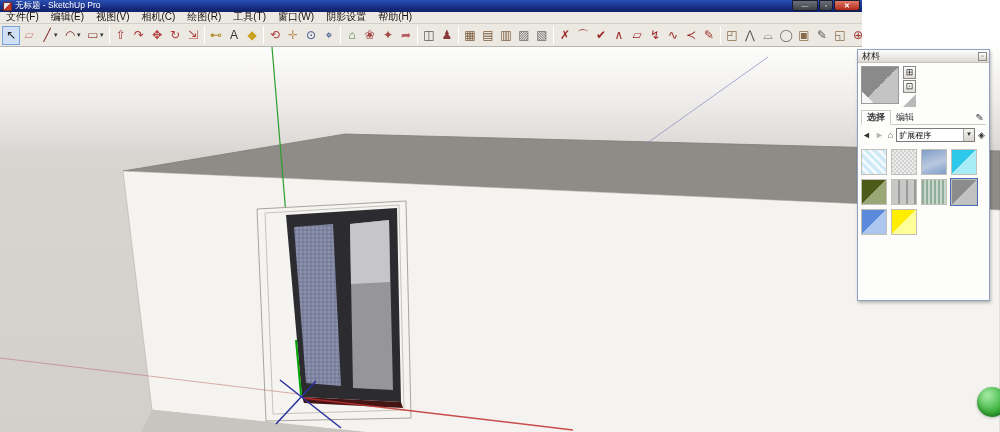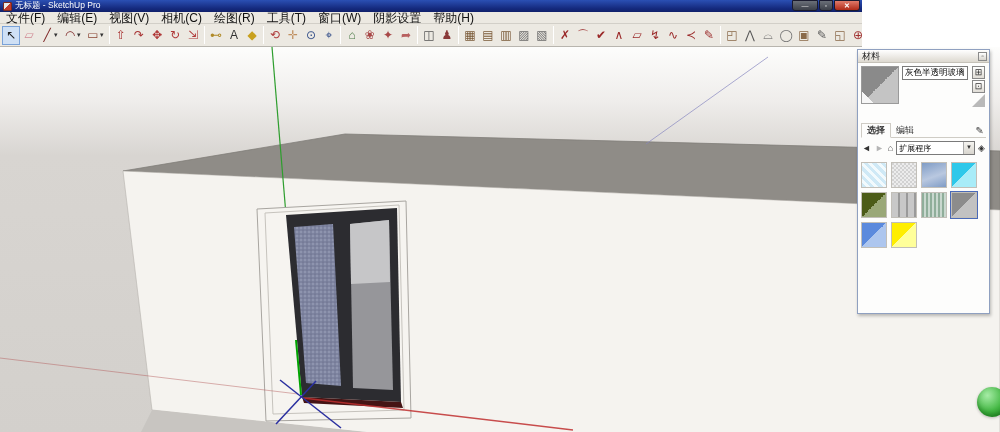--- a/index.html
+++ b/index.html
@@ -13,21 +13,21 @@
   .su-logo { width:9px; height:9px; margin-right:3px; border-radius:1px;
     background:linear-gradient(135deg,#e8e8e8 48%,#c23a2a 48%); border:1px solid #7a2a1e; }
   .win-controls { position:absolute; right:2px; top:0; display:flex; gap:1px; }
   .wbtn { height:11px; border:1px solid #1a1a2e; border-radius:0 0 3px 3px; color:#ddd;
     font-size:7px; line-height:9px; text-align:center; background:linear-gradient(#6a6f78,#3c4049); cursor:default; }
   .wbtn.min { width:26px; } .wbtn.max { width:14px; }
   .wbtn.close { width:26px; background:linear-gradient(#e07a6a,#b02a18); color:#fff; font-weight:bold; }
 
   
   .menubar { height:12px; background:#ece9e2; border-bottom:1px solid #d2cfc8;
-    display:flex; align-items:center; font-size:12px; color:#111; }
+    display:flex; align-items:flex-end; font-size:10px; color:#111; }
   .menu-item { padding:0 6px; line-height:12px; cursor:default; }
 
   
   .toolbar { height:23px; background:#ece9e2; border-bottom:1px solid #b8b5ae;
     display:flex; align-items:center; padding:0 2px; overflow:hidden; white-space:nowrap; }
   .tb-icon { display:inline-flex; align-items:center; justify-content:center;
     width:18px; height:19px; font-size:12px; border:1px solid transparent; cursor:default; flex:0 0 auto; }
   .tb-icon.pressed { background:#cfe0f5; border:1px solid #7aa2d8; }
   .tb-caret { font-size:7px; color:#333; width:7px; flex:0 0 auto; margin-left:-2px; }
   .tb-sep { width:1px; height:18px; background:#b3b0a9; border-right:1px solid #fff; margin:0 2px; flex:0 0 auto; }
@@ -55,21 +55,21 @@
   .mat-preview { width:38px; height:38px; border:1px solid #9a9a9a;
     background:linear-gradient(45deg,#f6f6f6 8px,transparent 8px),
                linear-gradient(135deg,#8a8a8a 50%,#c4c4c4 50%); }
   .mat-mid { flex:1; display:flex; flex-direction:column; }
   .mat-name { height:14px; width:100%; border:1px solid #7a7a7a; font-size:8.5px; padding:0 2px;
     font-family:"Liberation Sans","DejaVu Sans",sans-serif; }
   .mat-btncol { width:15px; display:flex; flex-direction:column; align-items:center; gap:1px; }
   .sq-btn { width:13px; height:13px; border:1px solid #888; background:linear-gradient(#fff,#e0ddd6);
     font-size:9px; line-height:11px; text-align:center; color:#333; padding:0; cursor:default; }
   .def-swatch { width:0; height:0; border-left:13px solid transparent; border-bottom:13px solid #b9b9b9; }
-  .mat-tabs { display:flex; align-items:center; margin-top:17px; border-bottom:1px solid #cfccc5; height:14px; }
+  .mat-tabs { display:flex; align-items:center; margin-top:4px; border-bottom:1px solid #cfccc5; height:14px; }
   .mat-tab { padding:0 5px; color:#333; cursor:default; }
   .mat-tab.active { font-weight:bold; border:1px solid #cfccc5; border-bottom:1px solid #fdfdfc; background:#fdfdfc; }
   .tab-spacer { flex:1; }
   .tool-ico { font-size:10px; color:#444; padding:0 2px; cursor:default; }
   .mat-nav { display:flex; align-items:center; gap:2px; margin-top:2px; height:16px; }
   .nav-btn { font-size:9px; color:#333; border:none; background:none; padding:0 1px; cursor:default; }
   .nav-btn.disabled { color:#b5b5b5; }
   .mat-dd { flex:1; display:flex; align-items:center; border:1px solid #7a7a7a; background:#fff; height:14px; }
   .mat-dd .dd-text { flex:1; font-size:8px; padding:0 2px; overflow:hidden; white-space:nowrap; }
   .dd-btn { width:11px; height:12px; border-left:1px solid #aaa; background:linear-gradient(#f5f4f0,#d8d5ce);
@@ -215,23 +215,20 @@
 
 
       <div class="panel">
         <div class="p-head">
           <span>材料</span>
           <button class="rollup">▫</button>
         </div>
         <div class="mat-body">
           <div class="mat-top">
             <div class="mat-preview"></div>
-            <div class="mat-mid">
-              <input class="mat-name" value="灰色半透明玻璃" style="">
-            </div>
             <div class="mat-btncol">
               <button class="sq-btn">⊞</button>
               <button class="sq-btn">⊡</button>
               <div class="def-swatch"></div>
             </div>
           </div>
           <div class="mat-tabs">
             <span class="mat-tab active">选择</span>
             <span class="mat-tab">编辑</span>
             <span class="tab-spacer"></span>

